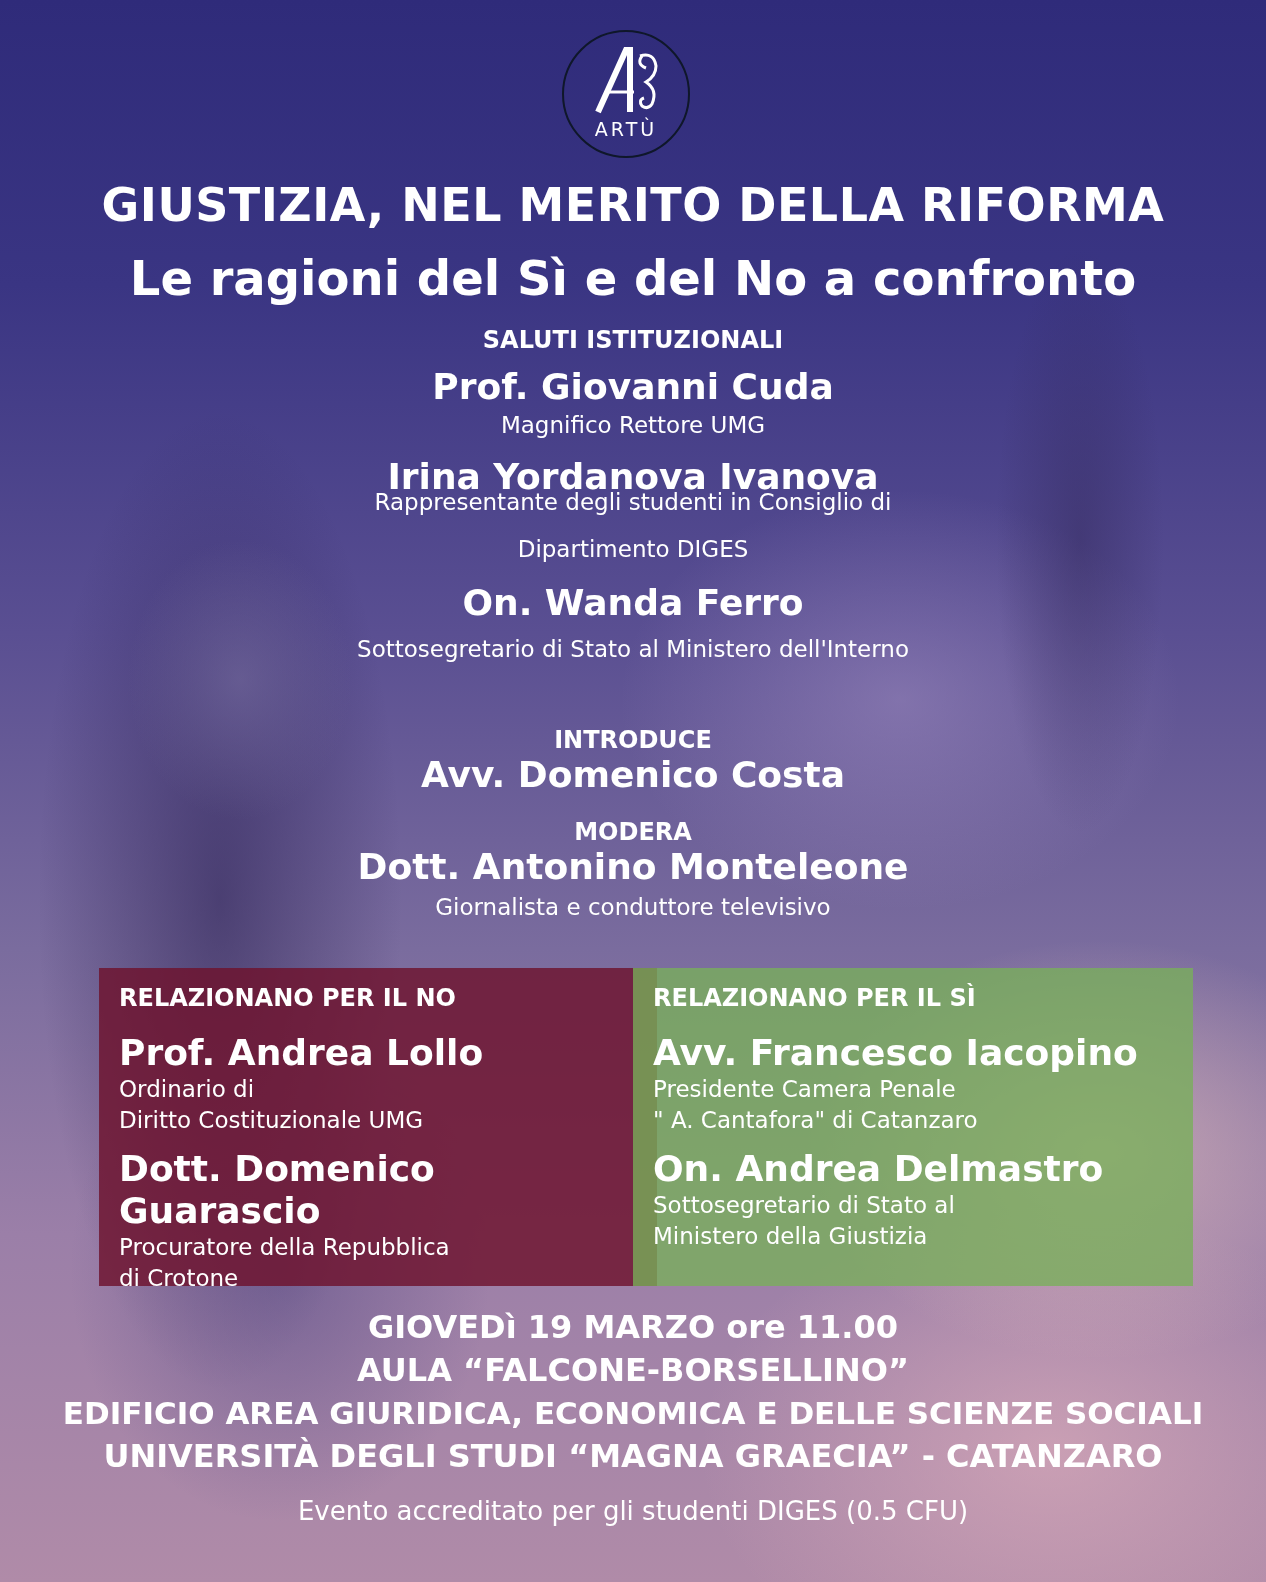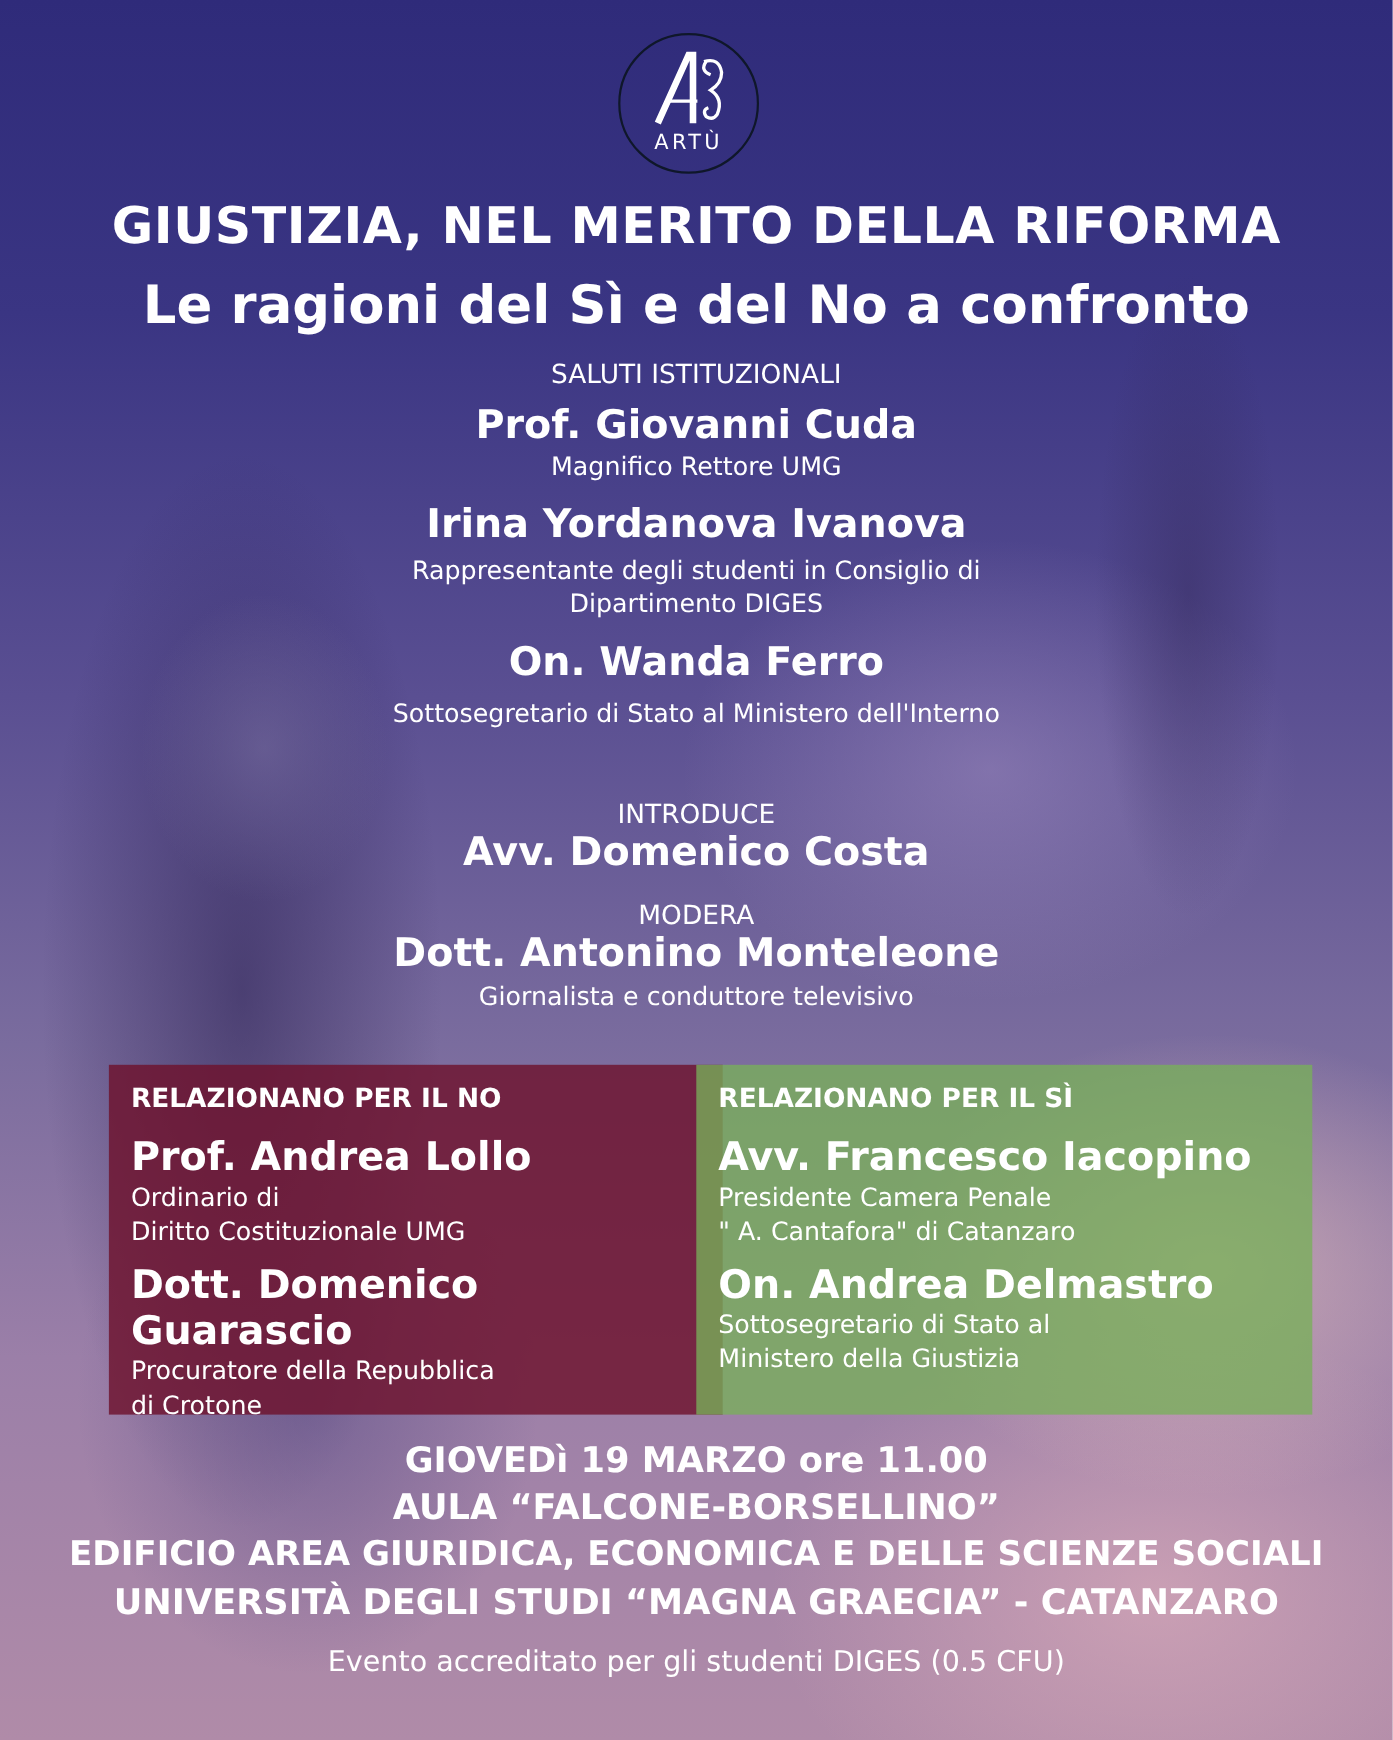--- a/index.html
+++ b/index.html
@@ -31,21 +31,21 @@
     position:absolute; left:562px; top:30px; width:128px; height:128px;
     border:2px solid #0f172a; border-radius:50%; box-sizing:border-box;
   }
   .logo .glyph { position:absolute; left:28px; top:14px; width:72px; height:70px; }
   .logo .word {
     position:absolute; left:0; width:100%; top:86px; text-align:center;
     font-size:19px; letter-spacing:3px; font-family:"DejaVu Sans", sans-serif;
   }
   .h1 { font-weight:bold; font-size:46px; top:178px; letter-spacing:0.5px; }
   .h2 { font-weight:bold; font-size:48px; top:250px; }
-  .label { font-weight:normal; font-size:24px; }
+  .label { font-weight:bold; font-size:24px; }
   .name { font-weight:bold; font-size:36px; }
   .role { font-size:23px; }
   .box {
     position:absolute; top:968px; height:318px; box-sizing:border-box;
     padding:16px 20px 0 20px;
   }
   .box.no { left:65px; width:558px; background:rgba(110,18,45,0.82);margin-left:34px; }
   .box.si { left:633px; width:560px; background:rgba(120,175,90,0.78); }
   .box .title { font-weight:bold; font-size:24px; margin-bottom:20px; }
   .box .pname { font-weight:bold; font-size:36px; line-height:42px; }
@@ -69,21 +69,21 @@
   <div class="word">ARTÙ</div>
 </div>
 
 <div class="center h1">GIUSTIZIA, NEL MERITO DELLA RIFORMA</div>
 <div class="center h2">Le ragioni del Sì e del No a confronto</div>
 
 <div class="center label" style="top:326px">SALUTI ISTITUZIONALI</div>
 <div class="center name" style="top:366px">Prof. Giovanni Cuda</div>
 <div class="center role" style="top:412px">Magnifico Rettore UMG</div>
 <div class="center name" style="top:456px">Irina Yordanova Ivanova</div>
-<div class="center role" style="top:506px">Rappresentante degli studenti in Consiglio di</div>
+<div class="center role" style="top:489px">Rappresentante degli studenti in Consiglio di</div>
 <div class="center role" style="top:536px">Dipartimento DIGES</div>
 <div class="center name" style="top:582px">On. Wanda Ferro</div>
 <div class="center role" style="top:636px">Sottosegretario di Stato al Ministero dell'Interno</div>
 
 <div class="center label" style="top:726px">INTRODUCE</div>
 <div class="center name" style="top:754px">Avv. Domenico Costa</div>
 <div class="center label" style="top:818px">MODERA</div>
 <div class="center name" style="top:846px">Dott. Antonino Monteleone</div>
 <div class="center role" style="top:894px">Giornalista e conduttore televisivo</div>
 

